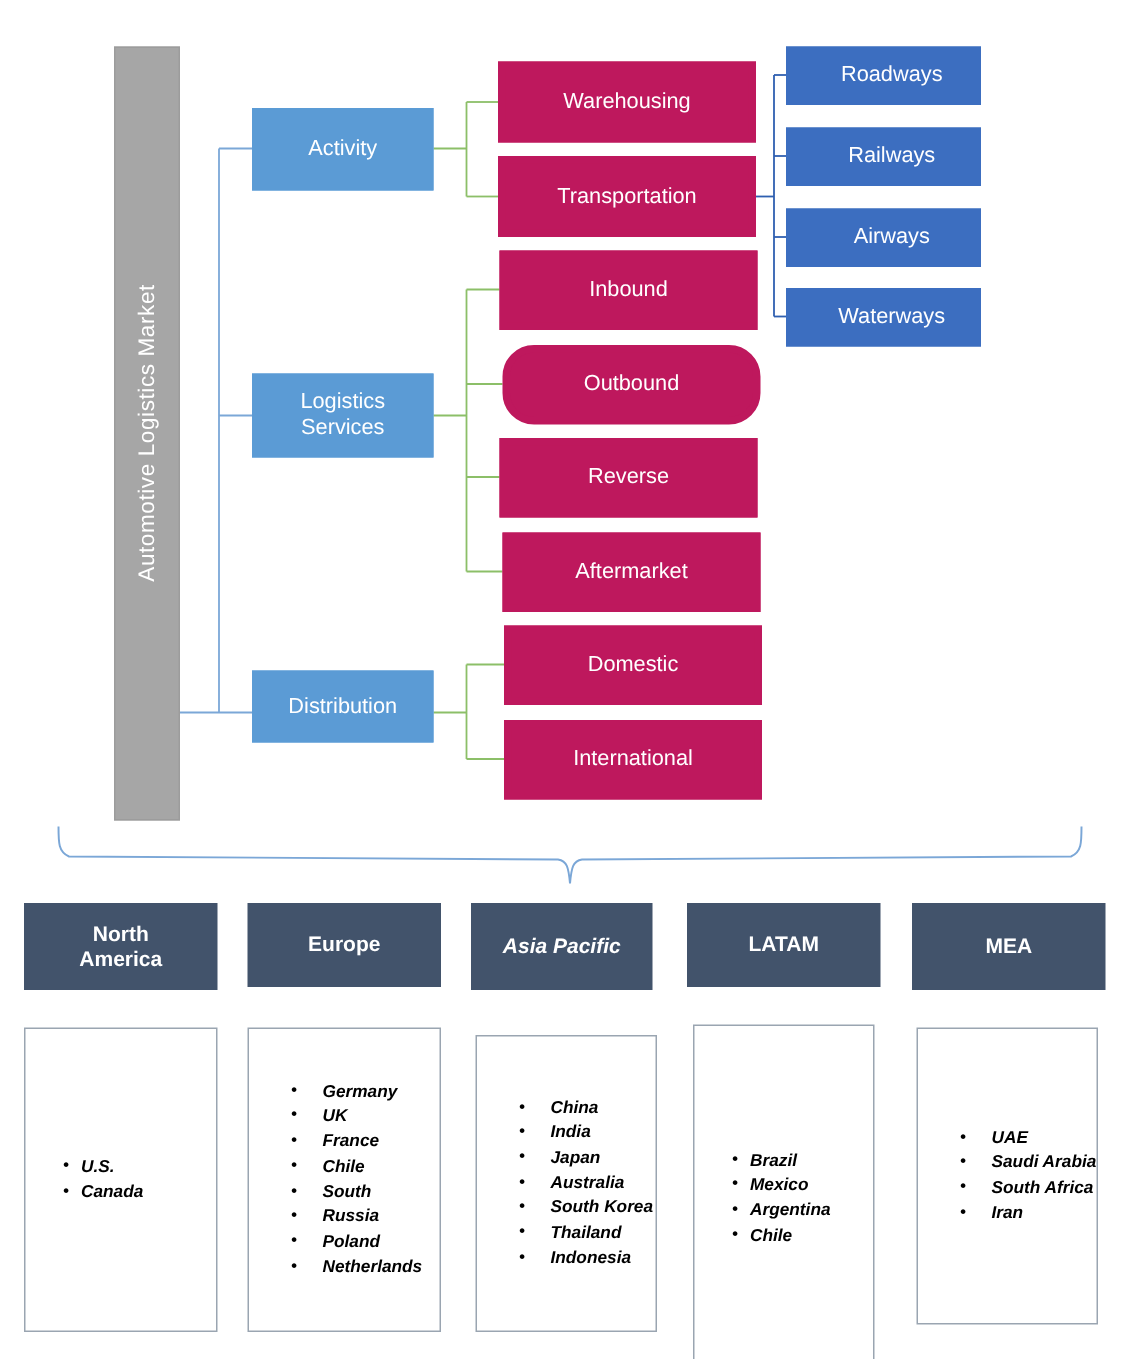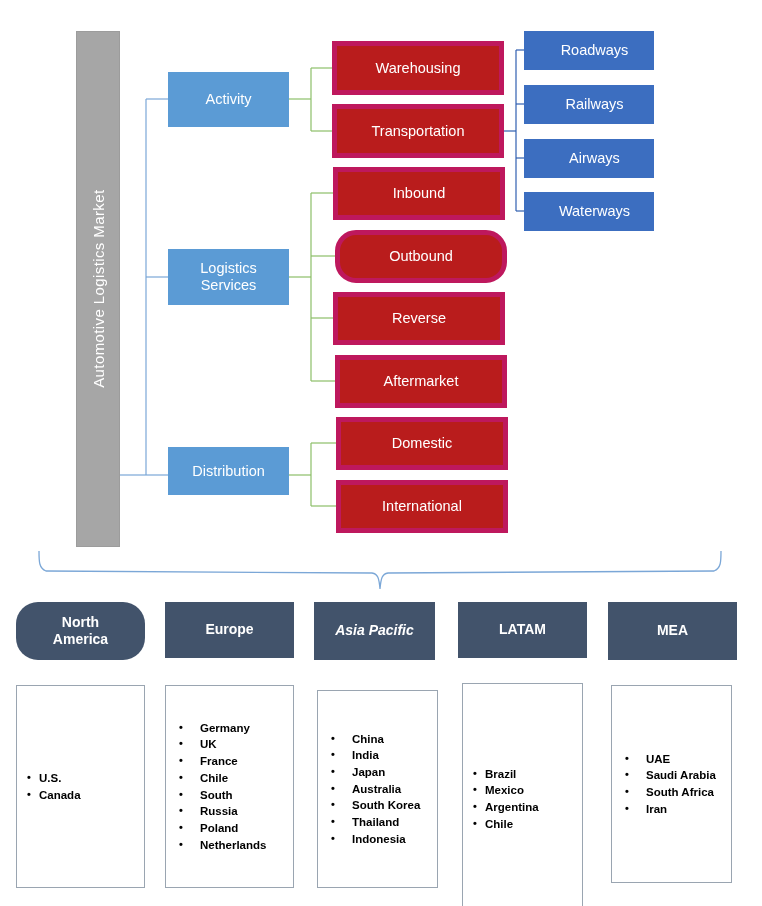--- a/index.html
+++ b/index.html
@@ -38,21 +38,21 @@
     font-size: 15px;
     letter-spacing: 0.4px;
     color: #ffffff;
   }
   .lvl1 {
     background: #5b9bd5;
     border: 1px solid #5b9bd5;
     font-size: 14.5px;
   }
   .lvl2 {
-    background: #b91c1c;
+    background: #be185d;
     border: 5px solid #be185d;
     font-size: 14.5px;
   }
   .lvl3 {
     background: #3c6ec0;
     border: 1px solid #3c6ec0;
     font-size: 14.5px;
     padding-left: 11px;
   }
   svg.wires {
@@ -82,23 +82,24 @@
     position: absolute;
     box-sizing: border-box;
     background: #ffffff;
     border: 1px solid #9aa5b1;
     display: flex;
     flex-direction: column;
     justify-content: center;
     z-index: 5;
   }
   .region-panel ul {
-    margin: 0;
+    margin: 15px;
     padding: 0 0 0 22px;
     list-style: none;
+    font-style: italic;
   }
   .region-panel.indent ul {
     padding-left: 34px;
   }
   .region-panel li {
     position: relative;
     font-size: 11.5px;
     font-weight: bold;
     color: #000000;
     line-height: 1.45;
@@ -211,21 +212,21 @@
   <div class="node lvl3" style="left:524px; top:85px; width:130px; height:39px;">
     <span>Railways</span>
   </div>
   <div class="node lvl3" style="left:524px; top:139px; width:130px; height:39px;">
     <span>Airways</span>
   </div>
   <div class="node lvl3" style="left:524px; top:192px; width:130px; height:39px;">
     <span>Waterways</span>
   </div>
 
-  <div class="region-head" style="left:16px; top:602px; width:129px; height:58px;border-radius:22px;">
+  <div class="region-head" style="left:16px; top:602px; width:129px; height:58px;">
     <span style="max-width: 90px; white-space: pre-line;">North
 America</span>
   </div>
   <div class="region-head" style="left:165px; top:602px; width:129px; height:56px;">
     <span>Europe</span>
   </div>
   <div class="region-head" style="left:314px; top:602px; width:121px; height:58px;font-style:italic;">
     <span>Asia Pacific</span>
   </div>
   <div class="region-head" style="left:458px; top:602px; width:129px; height:56px;">

